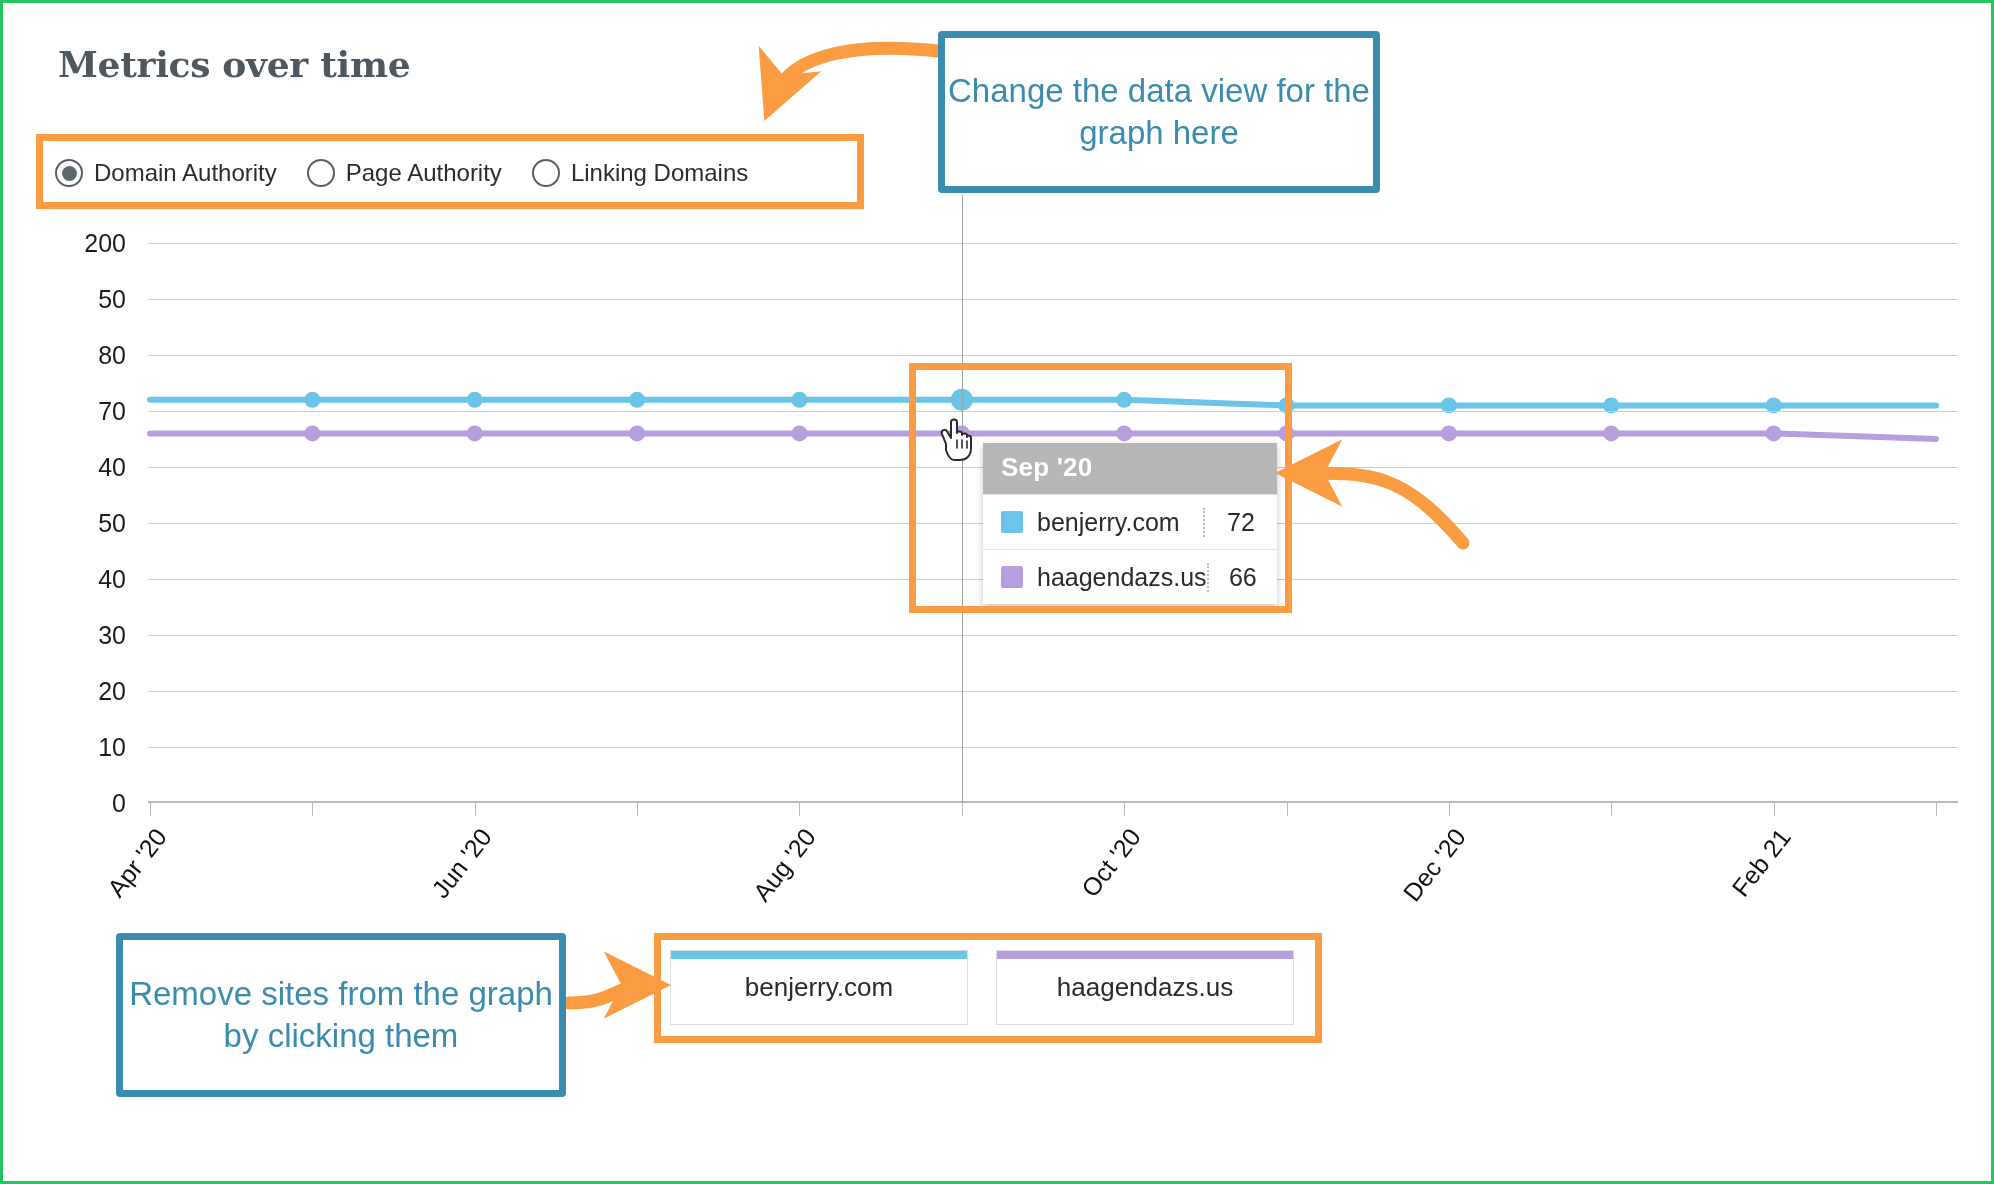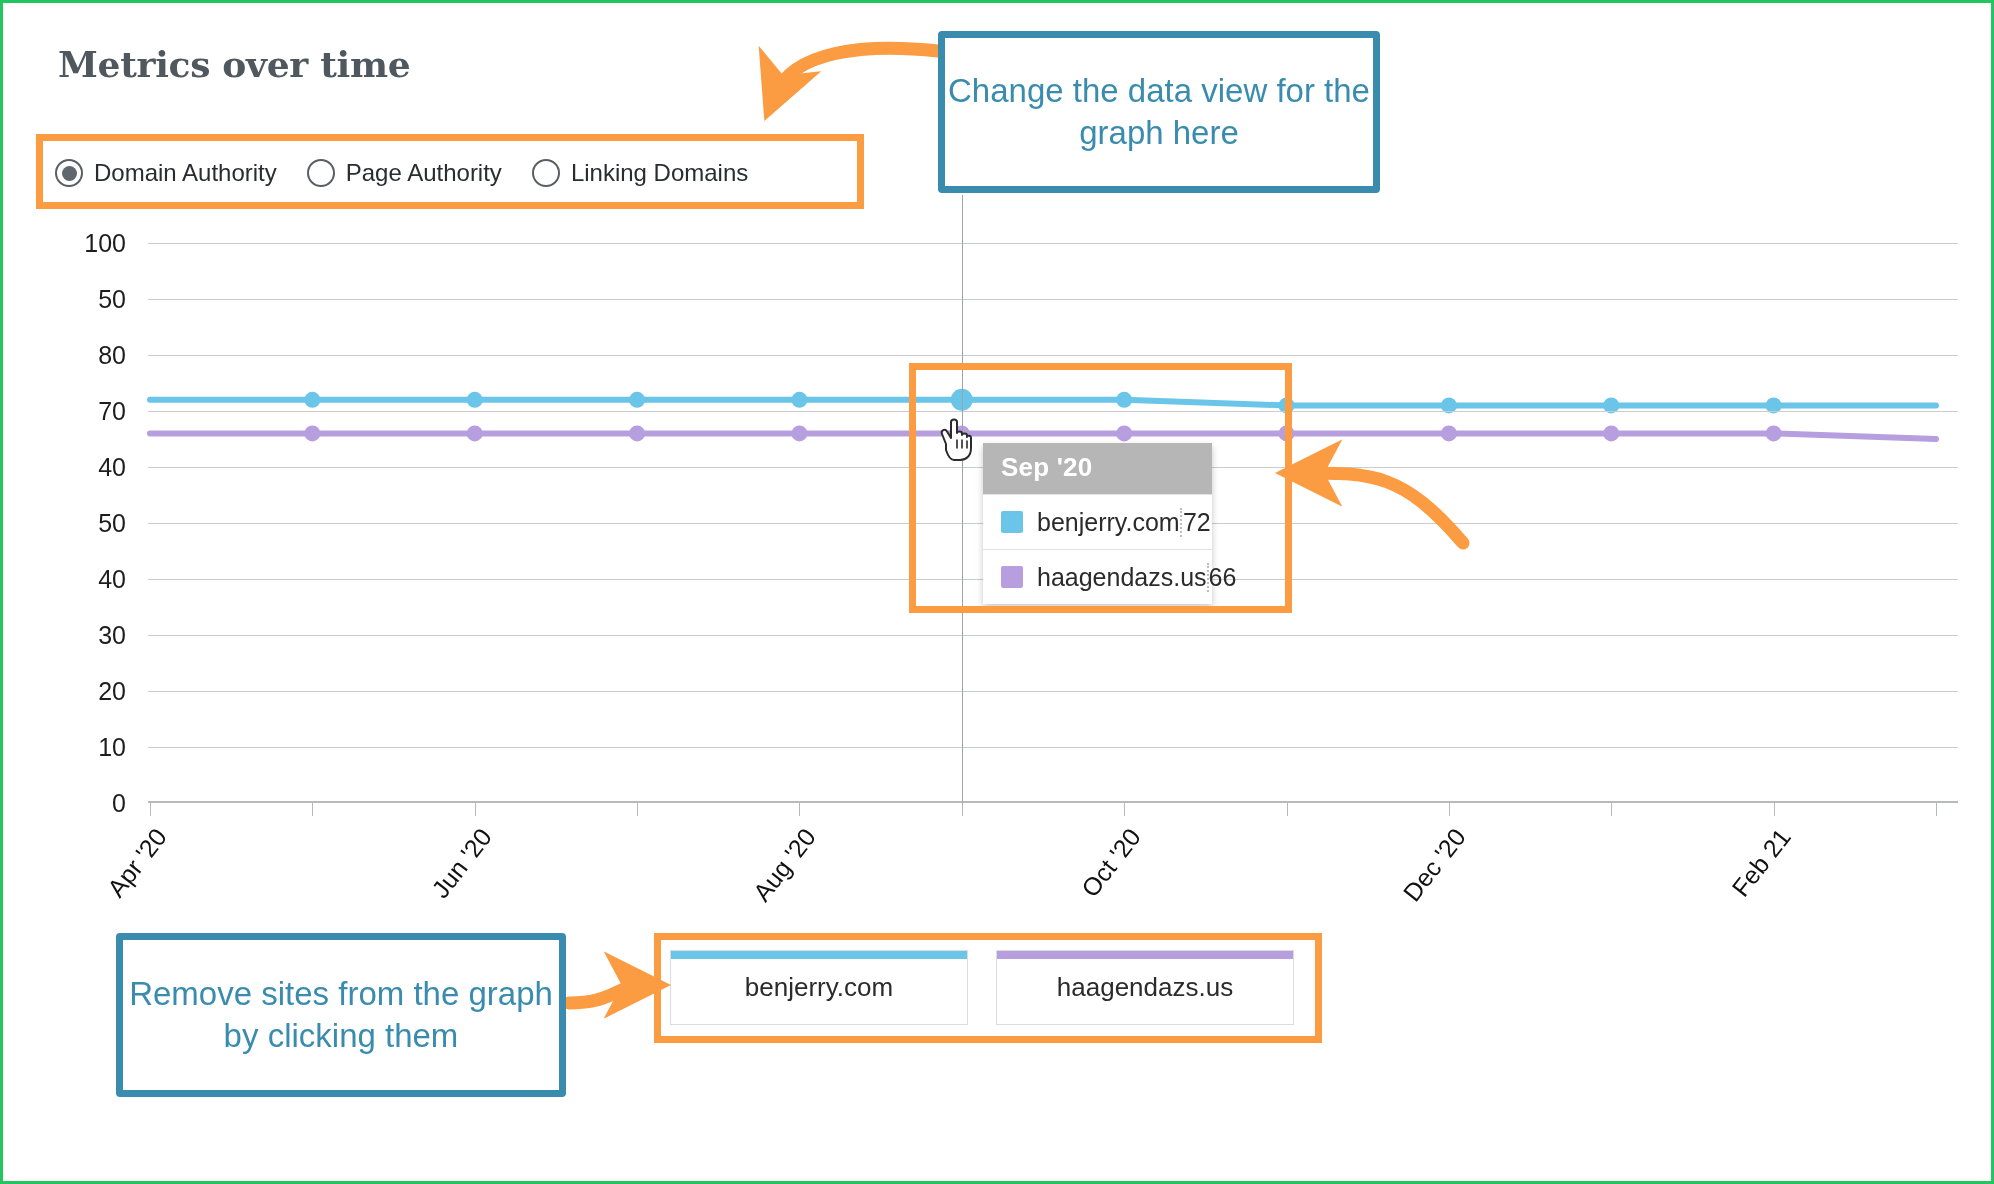--- a/index.html
+++ b/index.html
@@ -101,21 +101,21 @@
     position:absolute;top:-48px;bottom:0;width:1.6px;background:#9da3a7;
   }
 
   
   #tooltip-highlight{
     position:absolute;left:906px;top:360px;width:383px;height:250px;
     box-sizing:border-box;border:7px solid #fb9c42;background:transparent;
     z-index:7;
   }
   #tooltip{
-    position:absolute;left:980px;top:440px;width:229px;
+    position:absolute;left:980px;top:440px;width:294px;
     background:#ffffff;
     box-shadow:0 3px 7px rgba(0,0,0,0.22);
     z-index:6;
     font-family:"Liberation Sans", sans-serif;
   }
   #tooltip-header{
     background:#b6b6b6;color:#ffffff;
     font-size:26px;font-weight:bold;
     padding:9px 0 11px 18px;
     letter-spacing:0.2px;
@@ -220,21 +220,21 @@
         <div class="y-label" style="top: 560px;">0</div>
         <div class="y-label" style="top: 504px;">10</div>
         <div class="y-label" style="top: 448px;">20</div>
         <div class="y-label" style="top: 392px;">30</div>
         <div class="y-label" style="top: 336px;">40</div>
         <div class="y-label" style="top: 280px;">50</div>
         <div class="y-label" style="top: 224px;">40</div>
         <div class="y-label" style="top: 168px;">70</div>
         <div class="y-label" style="top: 112px;">80</div>
         <div class="y-label" style="top: 56px;">50</div>
-        <div class="y-label" style="top: 0px;">100</div>
+        <div class="y-label" style="top: 0px;">200</div>
       </div>
     <div id="plot">
       <div id="axis-line"></div>
       <svg id="series-svg" width="100%" height="100%" viewBox="0 0 1810 560" preserveAspectRatio="none" style="position:absolute;left:0;top:0;overflow:visible;">
           <polyline points="2,156.8 164.36363636363637,156.8 326.72727272727275,156.8 489.0909090909091,156.8 651.4545454545455,156.8 813.8181818181819,156.8 976.1818181818182,156.8 1138.5454545454545,162.40000000000003 1300.909090909091,162.40000000000003 1463.2727272727275,162.40000000000003 1625.6363636363637,162.40000000000003 1788,162.40000000000003" fill="none" stroke="#6ac5e8" stroke-width="6" stroke-linecap="round" stroke-linejoin="round"></polyline>
           <circle cx="164.36363636363637" cy="156.8" r="8" fill="#6ac5e8"></circle>
           <circle cx="326.72727272727275" cy="156.8" r="8" fill="#6ac5e8"></circle>
           <circle cx="489.0909090909091" cy="156.8" r="8" fill="#6ac5e8"></circle>
           <circle cx="651.4545454545455" cy="156.8" r="8" fill="#6ac5e8"></circle>
           <circle cx="813.8181818181819" cy="156.8" r="11" fill="#6ac5e8"></circle>

